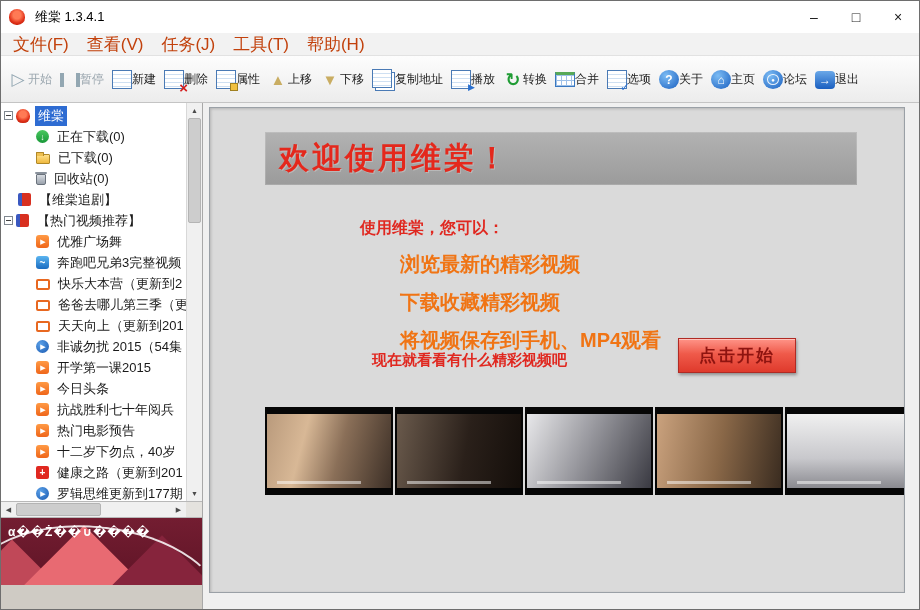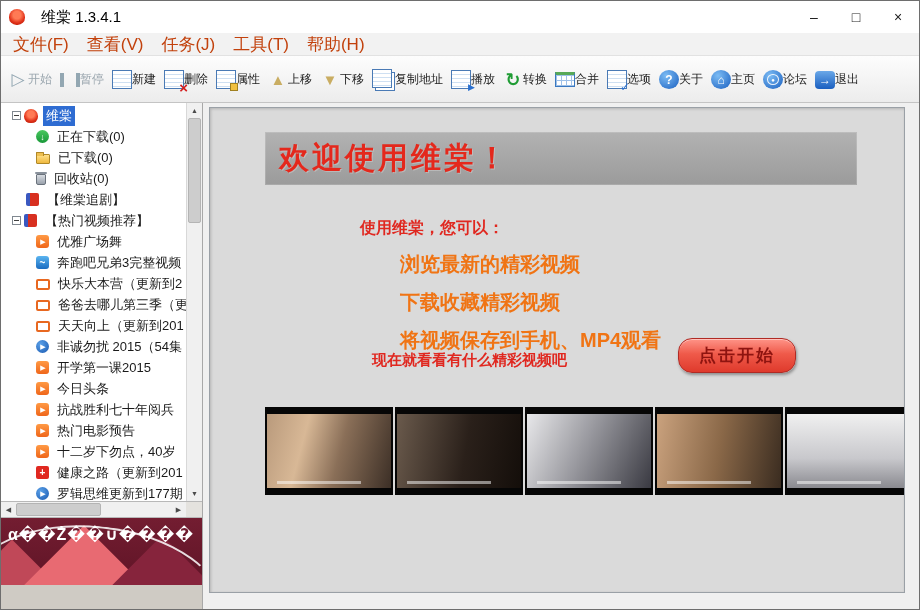--- a/index.html
+++ b/index.html
@@ -4,21 +4,21 @@
 <style>
   *{box-sizing:border-box;margin:0;padding:0}
   html,body{width:920px;height:610px;overflow:hidden}
   body{font-family:"Liberation Sans","DejaVu Sans",sans-serif;font-size:12px;background:#d4d0c8;color:#222}
 
   .window{width:920px;height:610px;border:1px solid #6e6e6e;background:#f0f0f0;display:flex;flex-direction:column;overflow:hidden}
 
   
   .titlebar{height:32px;background:#ffffff;display:flex;align-items:center;padding-left:8px;flex:0 0 auto}
   .app-logo{width:16px;height:16px;border-radius:50% 50% 46% 46%;background:radial-gradient(circle at 50% 38%,#ff7a55 0 30%,#e03018 62%,#a81a08);flex:0 0 auto}
-  .title-text{margin-left:16px;font-size:15px;color:#000}
+  .title-text{margin-left:10px;font-size:13px;color:#000}
   .win-controls{margin-left:auto;display:flex;height:100%}
   .win-btn{width:42px;height:100%;display:flex;align-items:center;justify-content:center;font-size:14px;color:#222;cursor:default}
 
   
   .menubar{height:23px;background:#f2f2f2;border-bottom:1px solid #e2e2e2;display:flex;align-items:center;padding-left:3px;flex:0 0 auto}
   .menu-item{padding:3px 9px;font-size:17px;color:#c2410c}
 
   
   .toolbar{height:47px;background:linear-gradient(#fdfdfd,#ececec);border-bottom:1px solid #c4c4c4;display:flex;align-items:stretch;padding:2px 3px;flex:0 0 auto}
   .tb-item{min-width:35px;padding:2px 4px 1px;display:flex;flex-direction:row;align-items:center;justify-content:space-between;font-size:12px;color:#222;white-space:nowrap}
@@ -42,21 +42,21 @@
   .ic-forum::before{content:"";position:absolute;inset:4px;border:1px solid rgba(255,255,255,.9);border-radius:50%}
   .ic-forum::after{content:"●";font-size:6px}
   .ic-exit{width:18px;height:18px;border-radius:4px;background:linear-gradient(#6aa8e8,#1a5fc0);color:#fff;font-weight:bold;font-size:12px}
   .ic-exit::after{content:"→"}
 
   
   .bodyrow{flex:1;display:flex;min-height:0}
   .sidebar{width:202px;flex:0 0 auto;display:flex;flex-direction:column;border-right:1px solid #a8a8a8;background:#cfcbc4}
   .tree-wrap{flex:0 0 399px;display:flex;background:#fff;border-bottom:1px solid #b8b8b8;min-height:0}
   .tree{flex:1;overflow:hidden;padding-top:2px}
-  .tree-item{display:flex;align-items:center;height:21px;padding-left:11px;font-size:13px;white-space:nowrap}
+  .tree-item{display:flex;align-items:center;height:21px;padding-left:3px;font-size:13px;white-space:nowrap}
   .tree-item.lvl1{padding-left:35px}
   .tree-item.bold .tree-label{font-weight:normal}
   .tree-label{padding:1px 3px;color:#1a1a1a}
   .tree-item.selected .tree-label{background:#2e6cd2;color:#fff}
   .expander{width:9px;height:9px;border:1px solid #808890;background:#fff;margin-right:3px;position:relative;flex:0 0 auto}
   .expander::after{content:"";position:absolute;left:1px;right:1px;top:3px;height:1px;background:#404040}
   .exp-spacer{width:14px;flex:0 0 auto}
   .ti{width:15px;height:15px;margin-right:5px;flex:0 0 auto;display:flex;align-items:center;justify-content:center;position:relative}
   .ti-app{width:14px;height:14px;border-radius:50% 50% 45% 45%;background:radial-gradient(circle at 50% 38%,#ff7a55 0 30%,#e03018 62%,#a81a08)}
   .ti-down{width:13px;height:13px;border-radius:50%;background:linear-gradient(#4ac860,#189838);color:#fff;font-size:9px;font-weight:bold}
@@ -83,36 +83,36 @@
   .sb-track{flex:1;position:relative}
   .sb-thumb-v{position:absolute;top:0;left:1px;right:1px;height:105px;background:#cdcdcd;border:1px solid #b4b4b4;border-radius:2px}
   .hscroll{flex:0 0 16px;display:flex;background:#f0f0f0;border-bottom:1px solid #b8b8b8}
   .hscroll .sb-btn{width:15px;flex:0 0 15px;height:100%}
   .sb-track-h{flex:1;position:relative}
   .sb-thumb-h{position:absolute;left:0;top:1px;bottom:1px;width:85px;background:#cdcdcd;border:1px solid #b4b4b4;border-radius:2px}
   .sb-corner{width:16px;flex:0 0 16px;background:#e4e2de}
 
   
   .ad-banner{flex:0 0 67px;background:linear-gradient(#731d31,#5f1426);position:relative;overflow:hidden}
-  .ad-text{position:absolute;left:7px;top:7px;color:#fff;font-size:16px;font-weight:bold;letter-spacing:1px;z-index:3}
+  .ad-text{position:absolute;left:7px;top:7px;color:#fff;font-size:12px;font-weight:bold;letter-spacing:1px;z-index:3}
   .m{position:absolute;transform:rotate(45deg);z-index:1}
   .m1{width:70px;height:70px;left:-24px;top:36px;background:#c04858}
   .m2{width:110px;height:110px;left:28px;top:30px;background:#e86a72}
   .m3{width:90px;height:90px;left:116px;top:36px;background:#86243c}
   .arc{position:absolute;left:-36px;top:8px;width:260px;height:150px;border:2px solid transparent;border-top-color:rgba(255,255,255,.85);border-radius:50%;transform:rotate(6deg);z-index:2}
 
   
   .content{flex:1;margin:4px 14px 16px 6px;position:relative;overflow:hidden;background:#dadada;border:1px solid #9aa0a6;box-shadow:inset 1px 1px 3px rgba(0,0,0,.18)}
   .welcome-banner{position:absolute;left:55px;top:24px;width:592px;height:53px;background:linear-gradient(#b2b2b2,#9b9b9b);display:flex;align-items:center;padding-left:14px;box-shadow:inset 0 0 0 1px rgba(255,255,255,.15)}
   .welcome-banner span{color:#e4281c;font-size:30px;font-weight:bold;letter-spacing:3px;text-shadow:1px 1px 0 rgba(255,255,255,.25)}
   .intro{position:absolute;left:150px;top:110px;color:#e02820;font-size:16px;font-weight:bold}
   .features{position:absolute;left:190px;top:143px}
   .feature{color:#f07414;font-size:20px;font-weight:bold;margin-bottom:11px}
   .cta-text{position:absolute;left:162px;top:243px;color:#e02820;font-size:15px;font-weight:bold}
-  .start-btn{position:absolute;left:468px;top:230px;width:118px;height:35px;border:1px solid #b02a24;border-radius:14px;background:linear-gradient(#ff9488,#ef5a4a 45%,#df3a2c);color:#8e1410;font-weight:bold;font-size:17px;letter-spacing:2px;font-family:inherit;box-shadow:1px 2px 3px rgba(0,0,0,.35),inset 0 1px 0 rgba(255,255,255,.45);cursor:pointer}
+  .start-btn{position:absolute;left:468px;top:230px;width:118px;height:35px;border:1px solid #b02a24;border-radius:0;background:linear-gradient(#ff9488,#ef5a4a 45%,#df3a2c);color:#8e1410;font-weight:bold;font-size:17px;letter-spacing:2px;font-family:inherit;box-shadow:1px 2px 3px rgba(0,0,0,.35),inset 0 1px 0 rgba(255,255,255,.45);cursor:pointer}
   .thumbs{position:absolute;left:55px;top:299px;right:-6px;height:88px;display:flex;overflow:hidden}
   .thumb{flex:0 0 128px;height:88px;background:#060606;position:relative;margin-right:2px}
   .photo{position:absolute;left:2px;right:2px;top:7px;bottom:7px}
   .photo::after{content:"";position:absolute;left:8%;bottom:4px;width:68%;height:3px;background:rgba(255,255,255,.5)}
   .ph1 .photo{background:linear-gradient(105deg,#b99a7c,#d8b896 30%,#8a6f58 58%,#3c2f26)}
   .ph2 .photo{background:linear-gradient(100deg,#6a5a4c,#2a201a 55%,#140e0a)}
   .ph3 .photo{background:linear-gradient(115deg,#e8e8ea,#9a9aa0 45%,#3a3a42)}
   .ph4 .photo{background:linear-gradient(100deg,#caa27e,#8a6848 50%,#3a2c20)}
   .ph5 .photo{background:linear-gradient(180deg,#f0f0f0,#c8c8cc 60%,#8a8a90)}
 </style>

